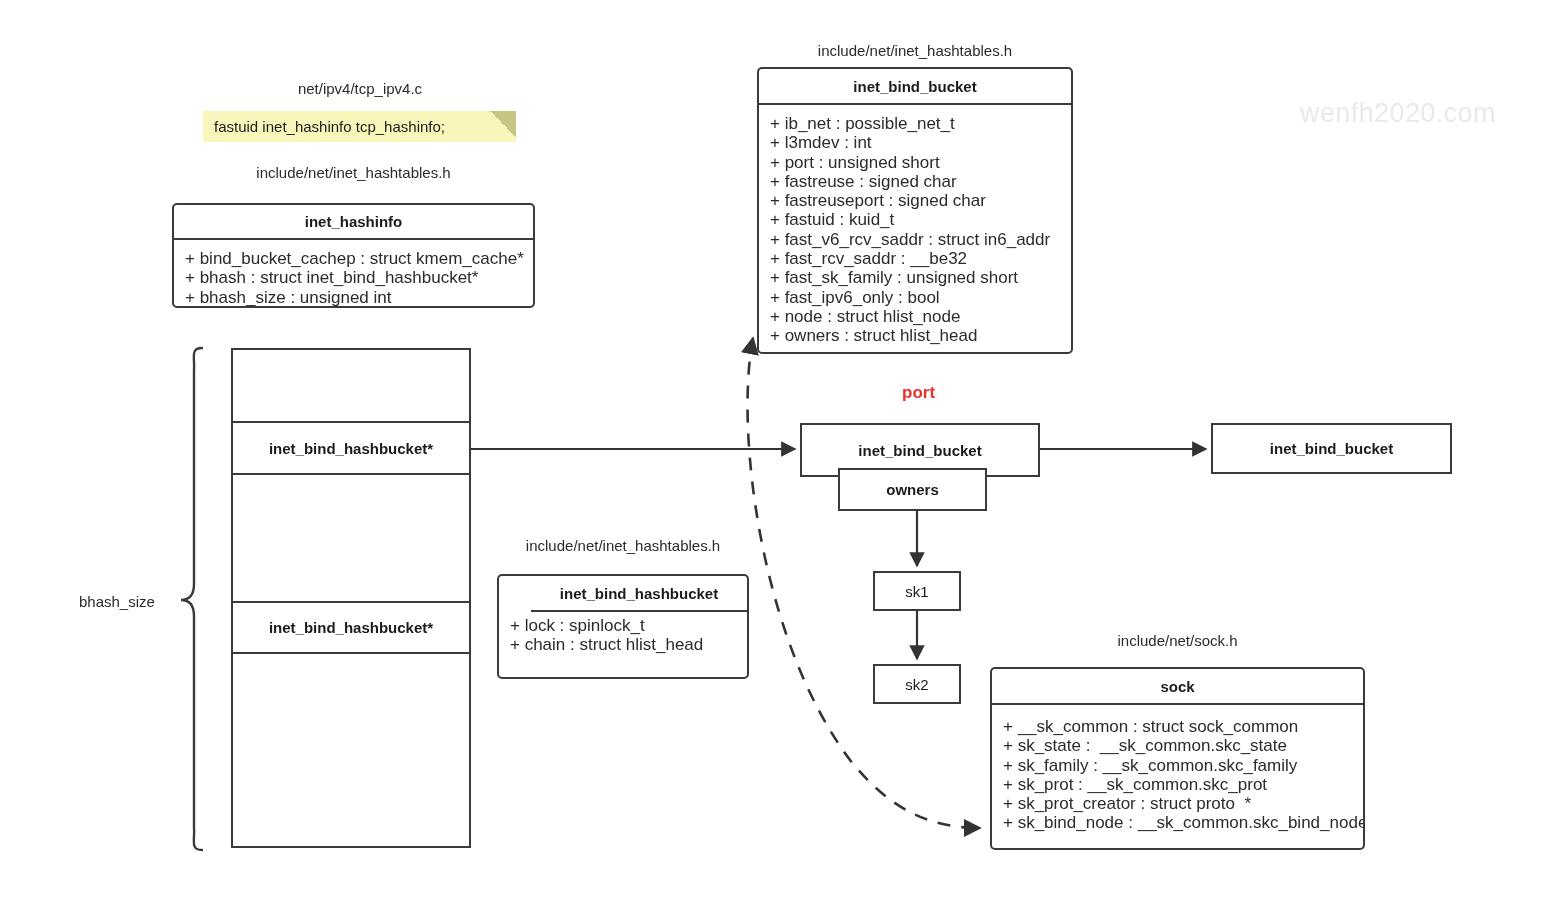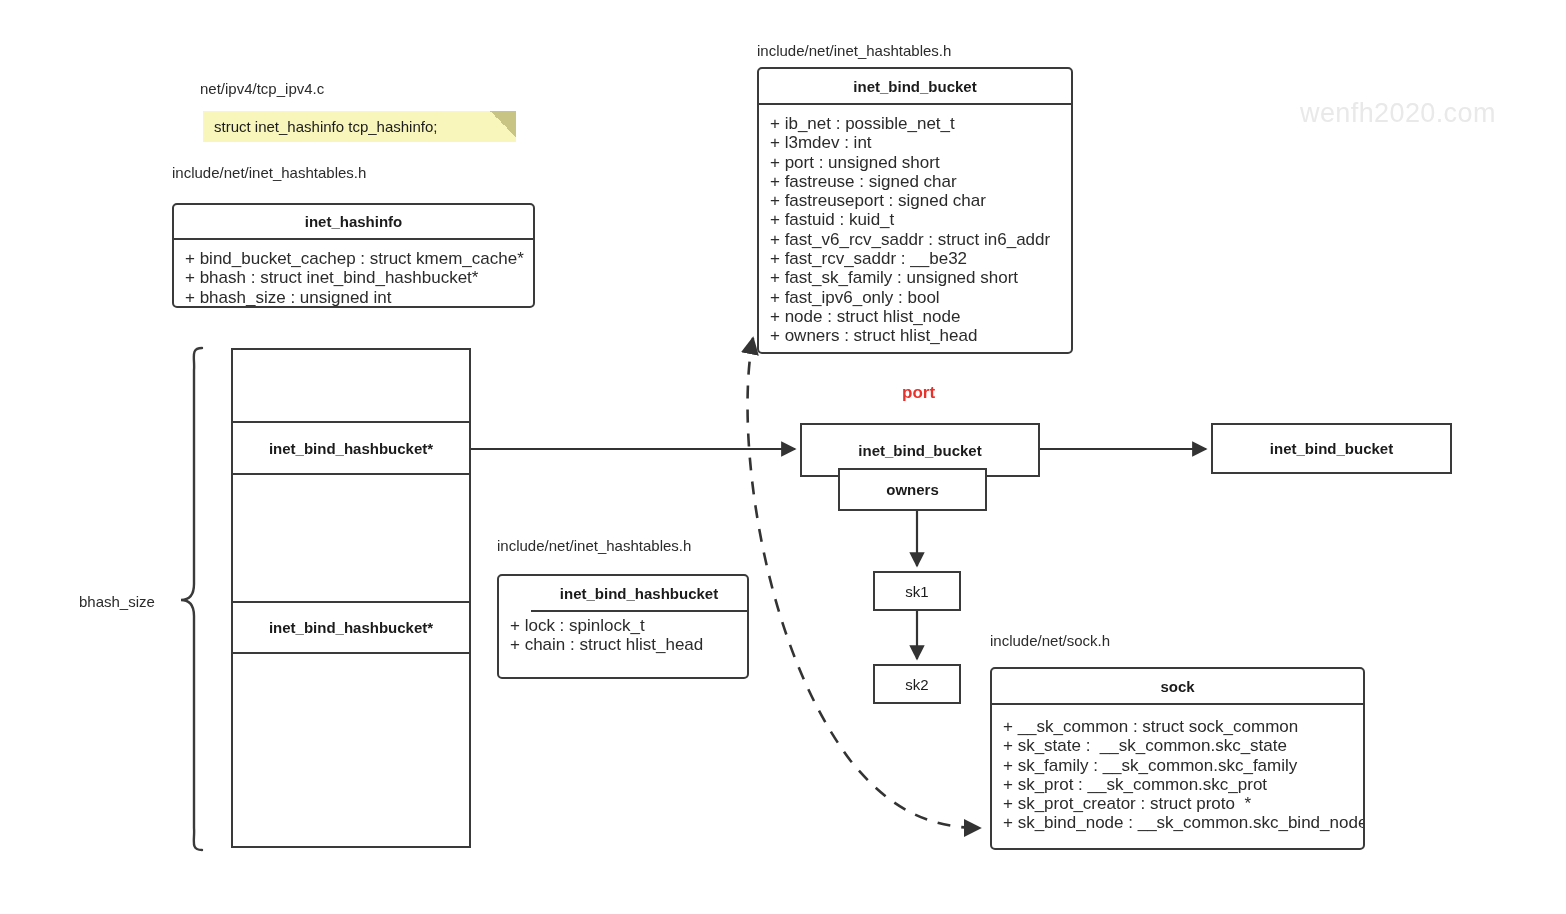--- a/index.html
+++ b/index.html
@@ -2,21 +2,21 @@
 <html><head>
 <meta charset="utf-8">
 <style>
   html,body{margin:0;padding:0;background:#ffffff;}
   body{width:1566px;height:914px;position:relative;overflow:hidden;
        font-family:"Liberation Sans","DejaVu Sans",sans-serif;color:#1f1f1f;
        -webkit-font-smoothing:antialiased;}
   .abs{position:absolute;}
 
   
-  .caption{font-size:15px;color:#2b2b2b;white-space:nowrap;}
+  .caption{font-size:15px;color:#2b2b2b;white-space:nowrap;text-align:center;}
 
   
   .uml{box-sizing:border-box;border:2px solid #3a3a3a;border-radius:5px;
        background:#fff;overflow:hidden;}
   .uml-title{font-size:15px;font-weight:bold;text-align:center;color:#1b1b1b;
              border-bottom:2px solid #3a3a3a;box-sizing:border-box;
              display:flex;align-items:center;justify-content:center;}
   .uml-body{padding:9px 0 6px 11px;box-sizing:border-box;}
   .uml-row{font-size:17px;line-height:19.3px;color:#2b2b2b;white-space:pre;}
 
@@ -48,21 +48,21 @@
   svg{position:absolute;overflow:visible;}
 </style>
 </head>
 <body>
 
 <div class="abs" id="watermark" style="left:1300px;top:98px;">wenfh2020.com</div>
 
 <div class="abs caption" style="left:200px;top:80px;width:320px;">net/ipv4/tcp_ipv4.c</div>
 
 <div class="abs" id="code-note" style="left:203px;top:111px;">
-  <span>struct inet_hashinfo tcp_hashinfo;</span>
+  <span>fastuid inet_hashinfo tcp_hashinfo;</span>
   <span class="abs" id="code-note-fold" style="right:0;top:0;"></span>
 </div>
 
 <div class="abs caption" style="left:172px;top:164px;width:363px;">include/net/inet_hashtables.h</div>
 
 <div class="abs uml" id="class-inet-hashinfo" style="left:172px;top:203px;width:363px;height:105px;">
   <div class="uml-title" style="height:35px;">inet_hashinfo</div>
   <div class="uml-body">
     <div class="uml-row">+ bind_bucket_cachep : struct kmem_cache*</div>
     <div class="uml-row">+ bhash : struct inet_bind_hashbucket*</div>

